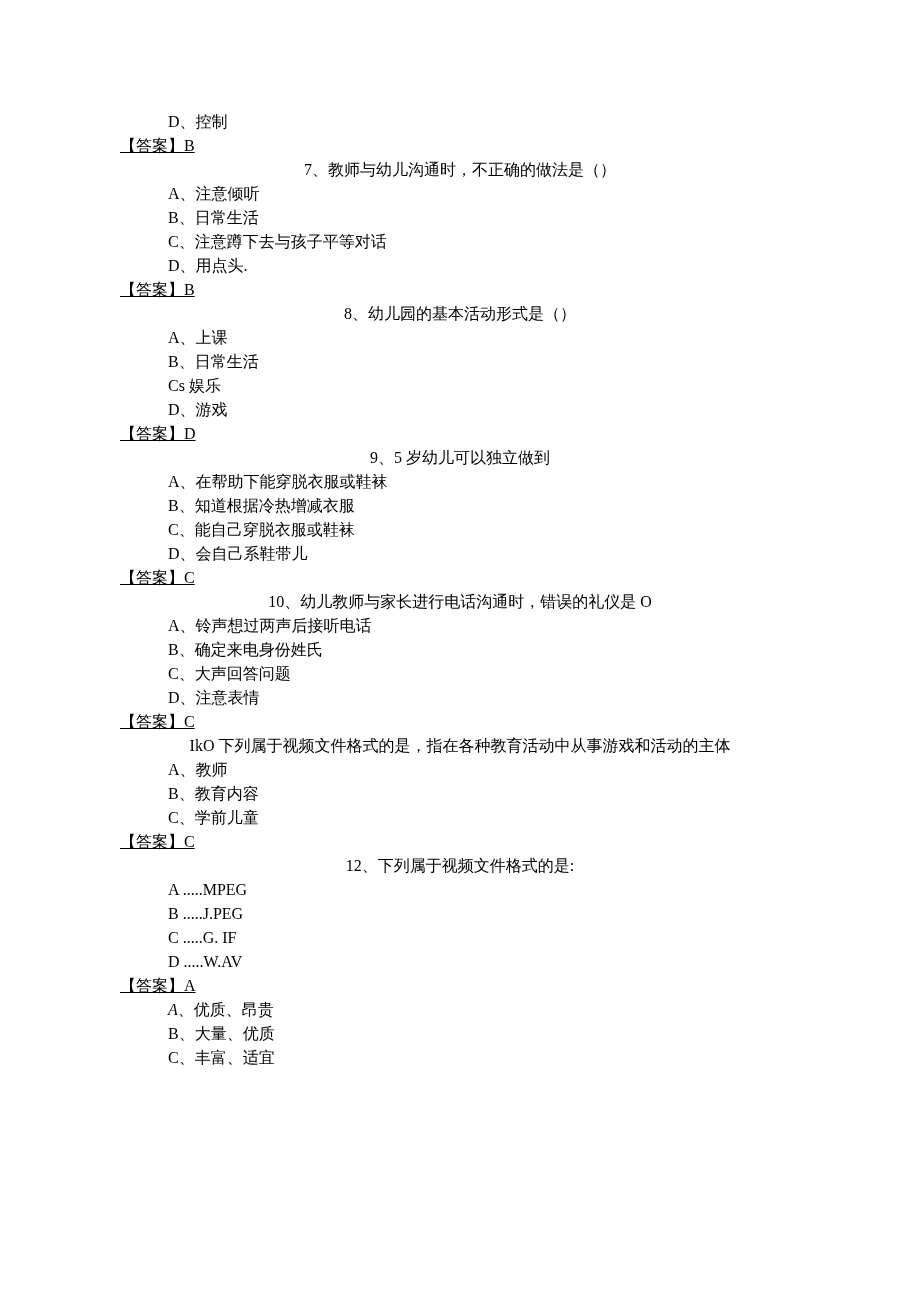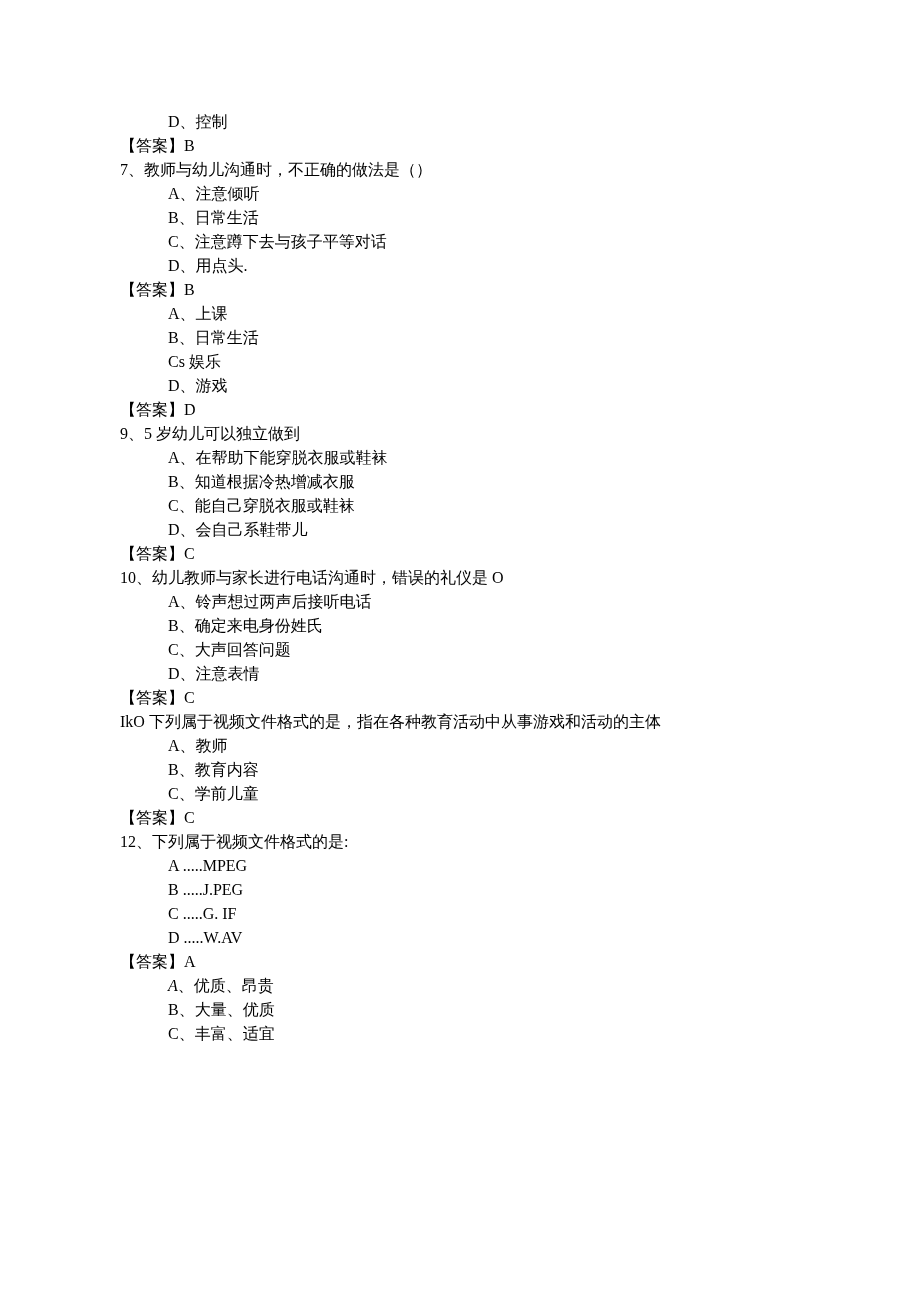--- a/index.html
+++ b/index.html
@@ -15,40 +15,43 @@
     width: 920px;
     min-height: 1301px;
     padding: 110px 120px 24px 120px;
     box-sizing: border-box;
   }
   .option-line {
     padding-left: 3em;
   }
   .question-line {
     padding-left: 0;
+    text-align: center;
   }
   .answer-line {
     padding-left: 0;
+    text-decoration: underline;
   }
   .italic {
     font-style: italic;
   }
 </style>
 </head>
 <body>
 
 <div class="page" id="content-root">
     <div class="option-line">D、控制</div>
     <div class="answer-line">【答案】B</div>
     <div class="question-line">7、教师与幼儿沟通时，不正确的做法是（）</div>
     <div class="option-line">A、注意倾听</div>
     <div class="option-line">B、日常生活</div>
     <div class="option-line">C、注意蹲下去与孩子平等对话</div>
     <div class="option-line">D、用点头.</div>
     <div class="answer-line">【答案】B</div>
+    <div class="question-line">8、幼儿园的基本活动形式是（）</div>
     <div class="option-line">A、上课</div>
     <div class="option-line">B、日常生活</div>
     <div class="option-line">Cs 娱乐</div>
     <div class="option-line">D、游戏</div>
     <div class="answer-line">【答案】D</div>
     <div class="question-line">9、5 岁幼儿可以独立做到</div>
     <div class="option-line">A、在帮助下能穿脱衣服或鞋袜</div>
     <div class="option-line">B、知道根据冷热增减衣服</div>
     <div class="option-line">C、能自己穿脱衣服或鞋袜</div>
     <div class="option-line">D、会自己系鞋带儿</div>

